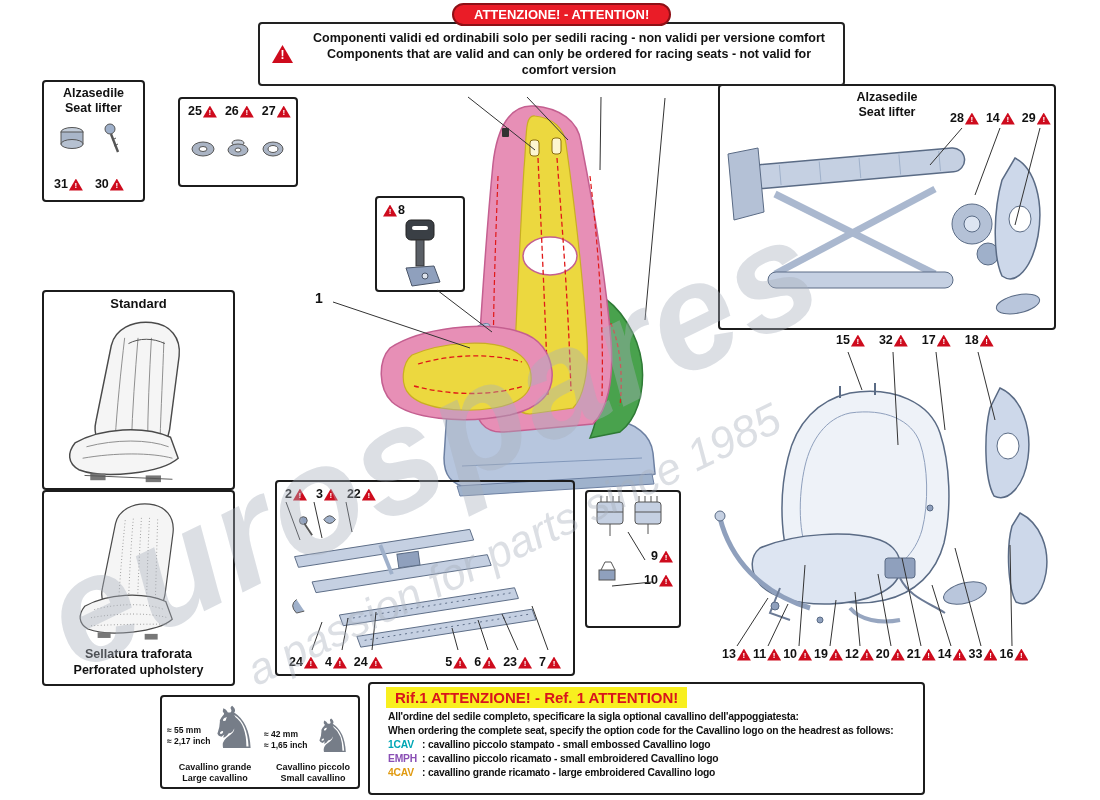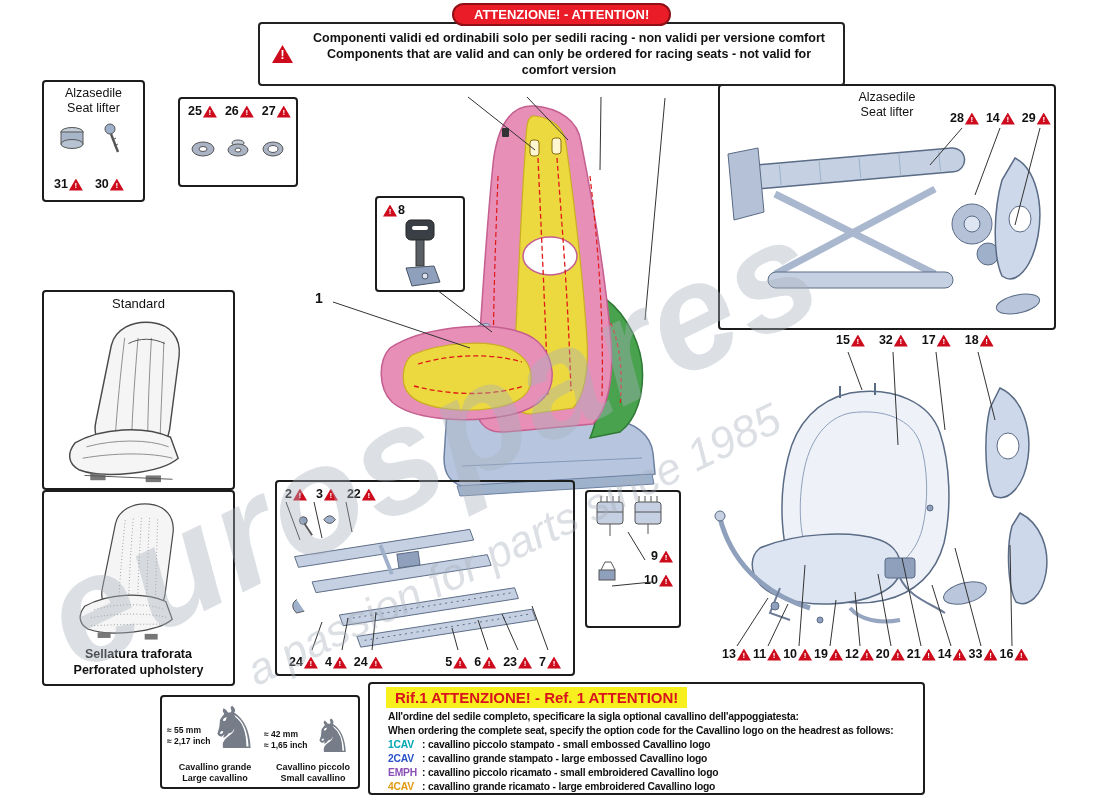--- a/index.html
+++ b/index.html
@@ -1,20 +1,20 @@
 <!DOCTYPE html>
 <html><head>
 <meta charset="utf-8">
 <style>
   * { margin:0; padding:0; box-sizing:border-box; }
   body { font-family:"Liberation Sans", sans-serif; background:#fff; color:#111; }
   .stage { position:relative; width:1100px; height:800px; background:#fff; overflow:hidden; }
   .abs { position:absolute; }
   .box { position:absolute; border:2px solid #1c1c1c; border-radius:4px; background:transparent; z-index:1; }
-  .title { font-weight:normal; font-size:12.5px; line-height:15px; text-align:center; }
+  .title { font-weight:bold; font-size:12.5px; line-height:15px; text-align:center; }
   .partrow { position:absolute; display:flex; align-items:center; z-index:3; }
   .part { display:inline-flex; align-items:center; gap:1px; font-weight:bold; font-size:12.5px; color:#111; }
   .part .pn { line-height:13px; }
   .tri { position:relative; width:14px; height:12px; flex:0 0 auto; display:inline-block; }
   .tri::before { content:""; position:absolute; left:0; top:0; width:100%; height:100%; background:#ce0b1d; clip-path:polygon(50% 0,100% 100%,0 100%); }
   .tri::after { content:"!"; position:absolute; left:0; right:0; top:2px; text-align:center; font-size:8px; line-height:10px; font-weight:800; color:#fff; }
   .tri.big { width:21px; height:18px; }
   .tri.big::after { font-size:12px; line-height:15px; top:3px; }
   .wm-brand { position:absolute; left:55px; top:540px; transform:rotate(-26deg); transform-origin:left center; font-size:150px; font-weight:bold; font-style:italic; letter-spacing:3px; color:rgba(168,175,188,0.40); white-space:nowrap; z-index:4; pointer-events:none; }
   .wm-tag { position:absolute; left:250px; top:648px; transform:rotate(-26deg); transform-origin:left center; font-size:44px; font-style:italic; color:rgba(168,175,188,0.40); white-space:nowrap; z-index:4; pointer-events:none; }
@@ -444,21 +444,20 @@
         <span class="pn">16</span>
         <span class="tri"></span>
       </span>
   </div>
 
   <div class="ref1">
     <span class="band">Rif.1 ATTENZIONE! - Ref. 1 ATTENTION!</span>
     <div class="ln">All'ordine del sedile completo, specificare la sigla optional cavallino dell'appoggiatesta:</div>
     <div class="ln">When ordering the complete seat, specify the option code for the Cavallino logo on the headrest as follows:</div>
     <div class="ln"><span class="code" style="color: rgb(0, 167, 181);">1CAV</span><span>: cavallino piccolo stampato - small embossed Cavallino logo</span></div>
-    <div class="ln"><span class="code" style="color: rgb(42, 82, 200);">2CAV</span><span>: cavallino grande stampato - large embossed Cavallino logo</span></div>
     <div class="ln"><span class="code" style="color: rgb(138, 79, 181);">EMPH</span><span>: cavallino piccolo ricamato - small embroidered Cavallino logo</span></div>
     <div class="ln"><span class="code" style="color: rgb(224, 154, 16);">4CAV</span><span>: cavallino grande ricamato - large embroidered Cavallino logo</span></div>
   </div>
 
   <div class="cav">
     <div class="size" style="left:5px;top:28px;">
       <div>≈ 55 mm</div>
       <div>≈ 2,17 inch</div>
     </div>
     <div class="horse" style="left:46px;top:2px;font-size:58px;">♞</div>

